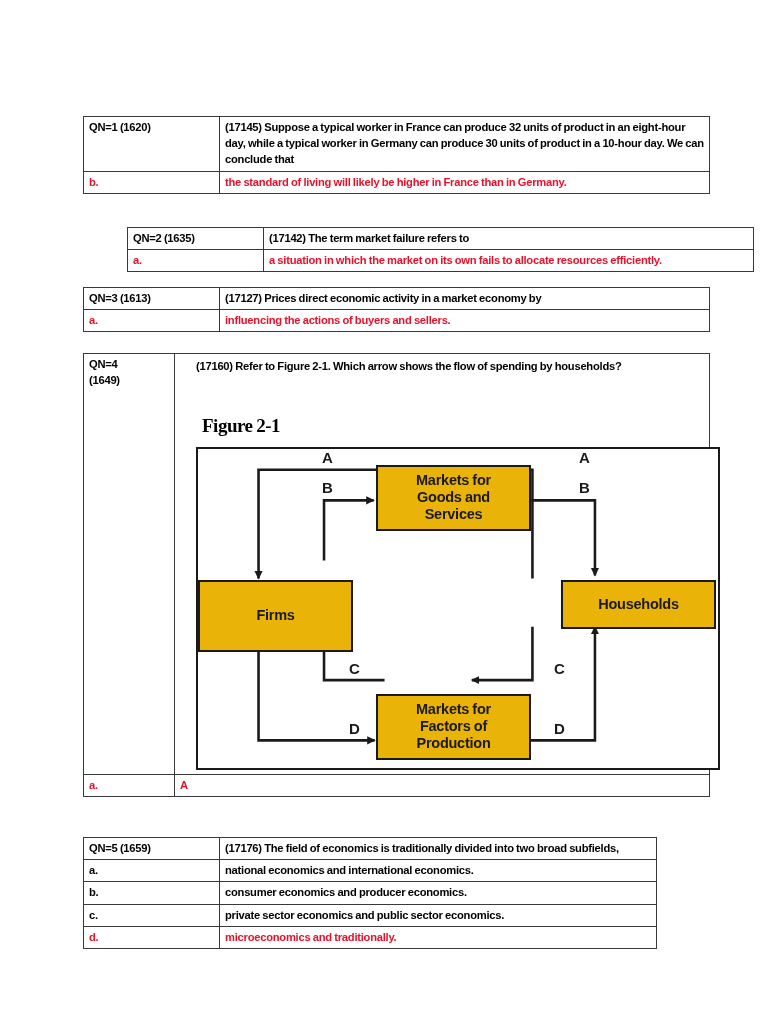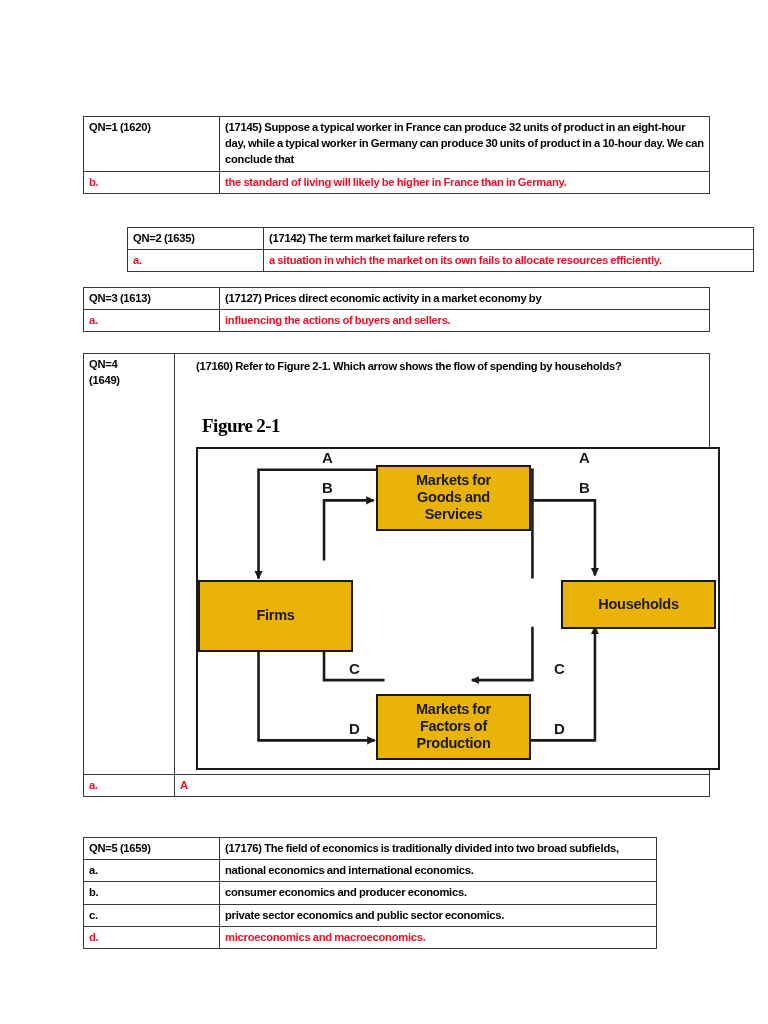--- a/index.html
+++ b/index.html
@@ -248,18 +248,18 @@
     <tr>
       <td class="lbl plain">b.</td>
       <td class="plain">consumer economics and producer economics.</td>
     </tr>
     <tr>
       <td class="lbl plain">c.</td>
       <td class="plain">private sector economics and public sector economics.</td>
     </tr>
     <tr>
       <td class="lbl ans-lbl">d.</td>
-      <td class="ans-txt">microeconomics and macroeconomics.</td>
+      <td class="ans-txt">microeconomics and traditionally.</td>
     </tr>
   </tbody>
     </table>
 
 </div>
 
 </body></html>

